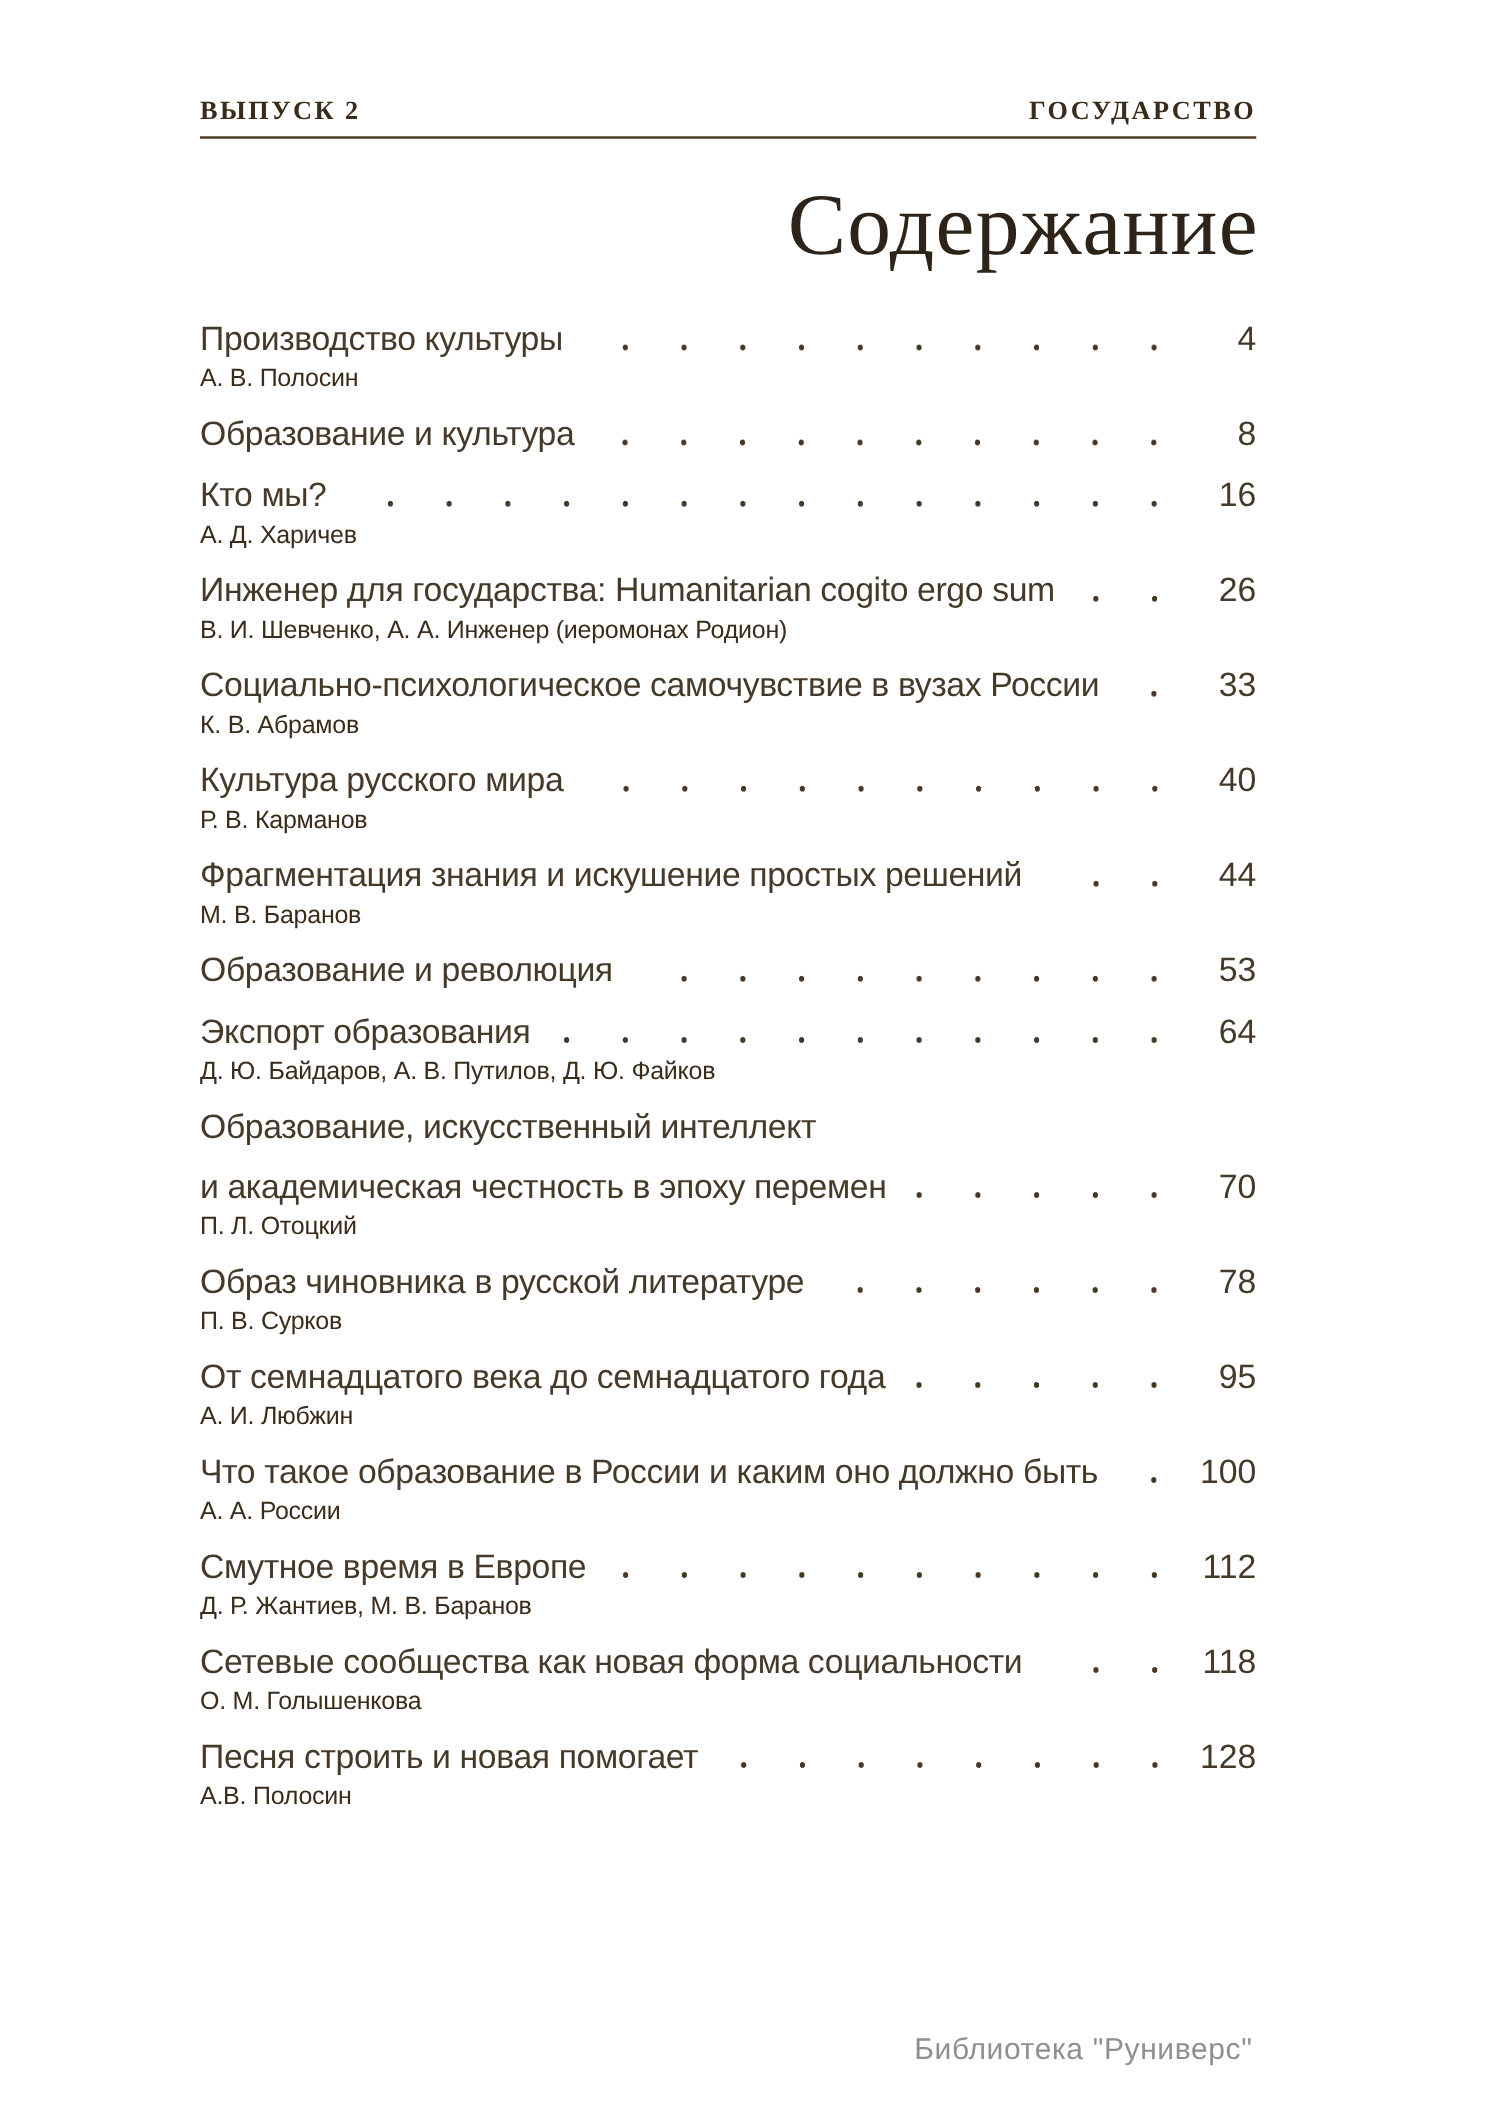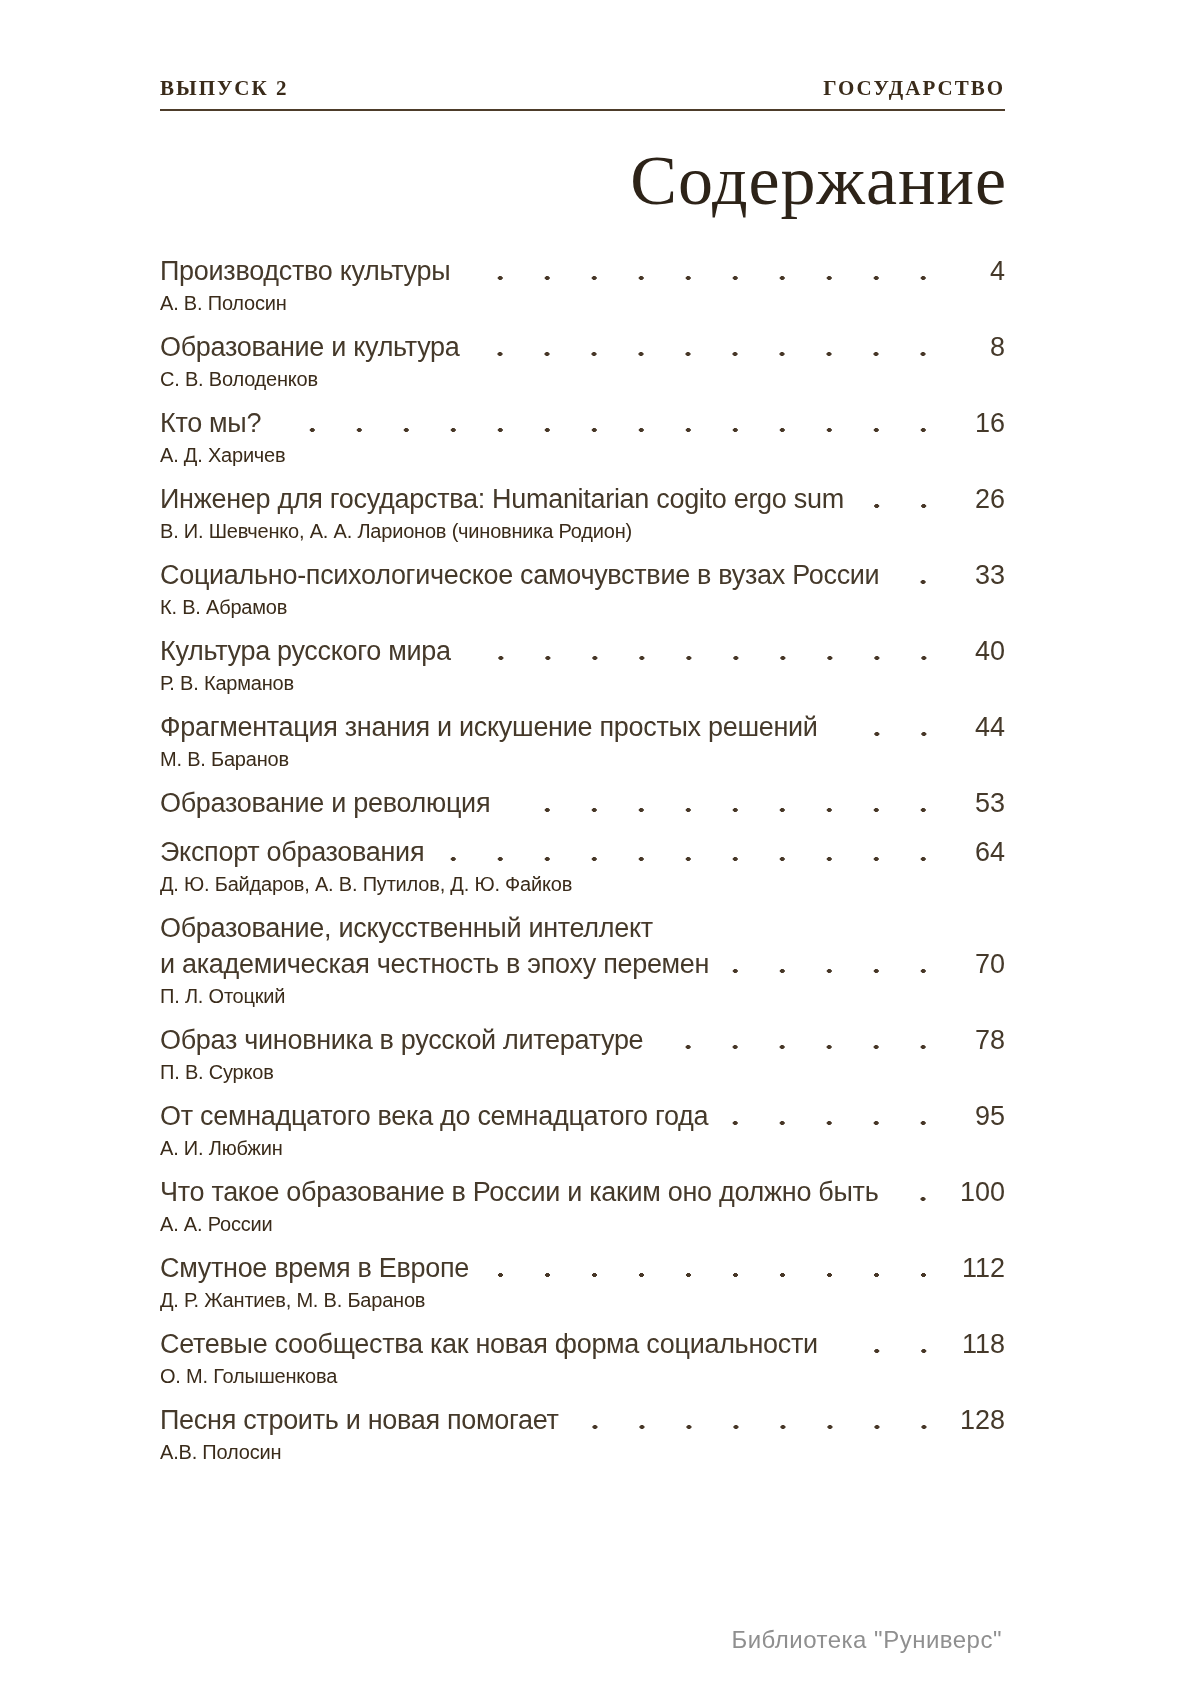--- a/index.html
+++ b/index.html
@@ -43,21 +43,21 @@
   
   .toc{
     position:absolute;left:160px;right:195px;top:254px;
   }
   .entry{margin-bottom:15px;}
   .row{display:flex;align-items:center;}
   .t{
     font-size:27px;line-height:34px;letter-spacing:-0.3px;
     color:var(--ink);white-space:nowrap;
   }
-  .t-top{margin-bottom:2px;}
+  .t-top{margin-bottom:14px;}
   .leader{
     flex:1 1 auto;
     height:6px;
     margin:0 10px 7px 16px;
     align-self:flex-end;
     background-image:radial-gradient(circle 2.2px at 50% 50%, var(--dot) 98%, rgba(0,0,0,0) 100%);
     background-size:47px 6px;
     background-repeat:repeat-x;
     background-position:right bottom;
   }
@@ -102,39 +102,38 @@
       </div>
       <div class="a">А. В. Полосин</div>
     </div>
 
     <div class="entry">
       <div class="row">
         <span class="t">Образование и культура</span>
         <span class="leader"></span>
         <span class="pg">8</span>
       </div>
-      <div class="a">С. В. Володенков</div>
     </div>
 
     <div class="entry">
       <div class="row">
         <span class="t">Кто мы?</span>
         <span class="leader"></span>
         <span class="pg">16</span>
       </div>
       <div class="a">А. Д. Харичев</div>
     </div>
 
     <div class="entry">
       <div class="row">
         <span class="t">Инженер для государства: Humanitarian cogito ergo sum</span>
         <span class="leader"></span>
         <span class="pg">26</span>
       </div>
-      <div class="a">В. И. Шевченко, А. А. Ларионов (чиновника Родион)</div>
+      <div class="a">В. И. Шевченко, А. А. Инженер (иеромонах Родион)</div>
     </div>
 
     <div class="entry">
       <div class="row">
         <span class="t">Социально-психологическое самочувствие в вузах России</span>
         <span class="leader"></span>
         <span class="pg">33</span>
       </div>
       <div class="a">К. В. Абрамов</div>
     </div>

